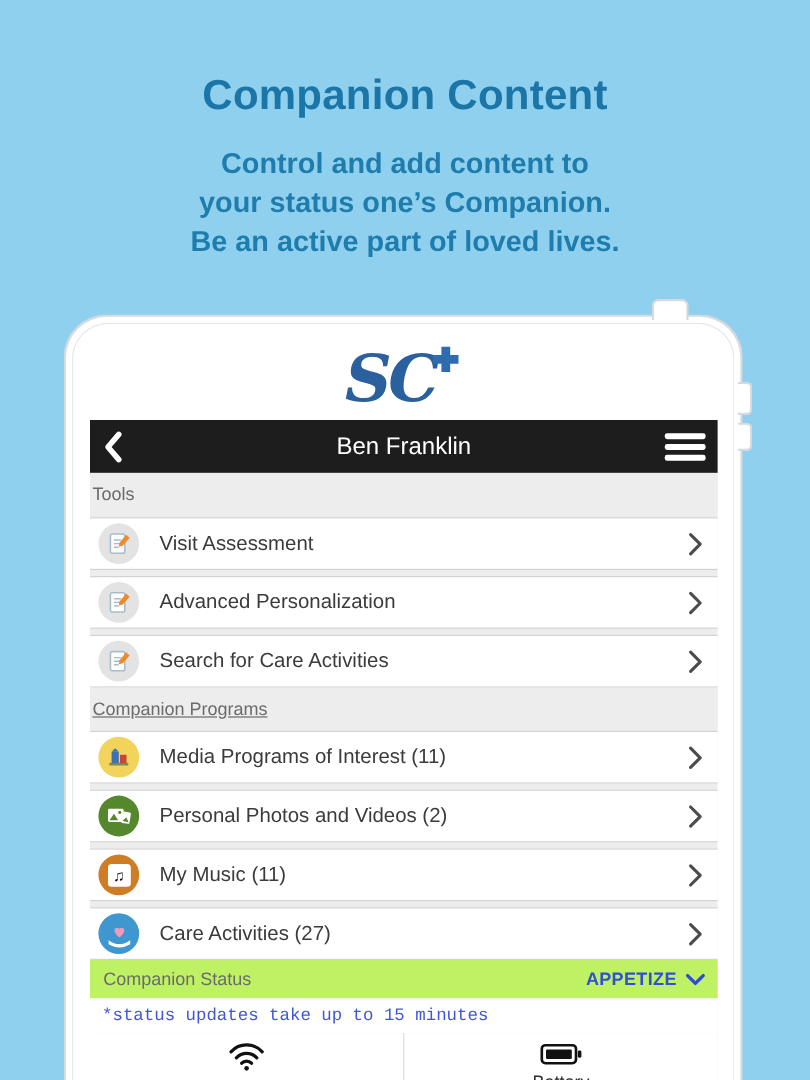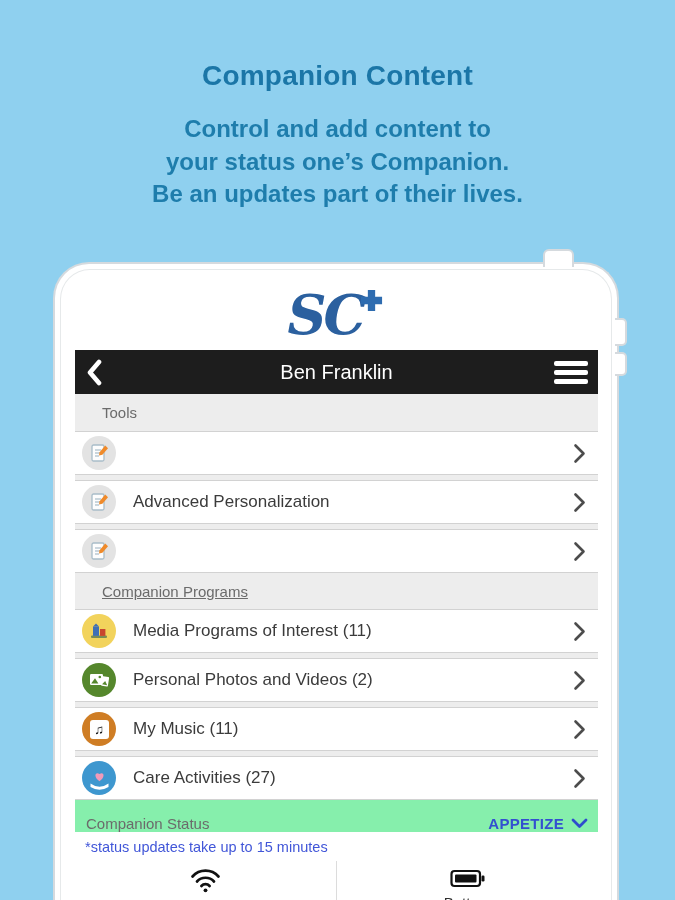--- a/index.html
+++ b/index.html
@@ -1,20 +1,20 @@
 <!DOCTYPE html>
 <html><head>
 <meta charset="utf-8">
 <style>
   html,body{margin:0;padding:0;width:675px;height:900px;overflow:hidden;}
   body{background:#8fd0ef;font-family:"Liberation Sans",sans-serif;position:relative;}
 
   
   .hero{position:absolute;top:60px;left:0;width:675px;text-align:center;}
-  .hero-title{font-size:28px;font-weight:700;color:#1b76a7;letter-spacing:.2px;margin:0 0 21px 0;}
+  .hero-title{font-size:35px;font-weight:700;color:#1b76a7;letter-spacing:.2px;margin:0 0 21px 0;}
   .hero-sub{font-size:24px;font-weight:600;color:#1e7dac;line-height:32.5px;}
 
   
   .phone{position:absolute;left:53px;top:262px;width:562px;height:700px;background:#fff;
          border:2px solid #d5dade;border-bottom:none;border-radius:36px 36px 0 0;}
   .phone::after{content:"";position:absolute;left:5px;right:5px;top:5px;bottom:0;
          border:1px solid #e6e9ea;border-bottom:none;border-radius:30px 30px 0 0;pointer-events:none;}
   .power-btn{position:absolute;left:488px;top:-15px;width:27px;height:16px;background:#fff;
          border:2px solid #d5dade;border-bottom:none;border-radius:6px 6px 0 0;}
   .side-btn{position:absolute;right:-10px;width:10px;background:#fff;border:2px solid #d5dade;
@@ -30,61 +30,61 @@
 
   
   .screen{position:absolute;left:20px;top:86px;width:523px;height:580px;background:#ededed;z-index:2;}
 
   .navbar{height:44px;background:#1d1d1d;display:flex;align-items:center;position:relative;}
   .nav-back{margin-left:11px;display:flex;align-items:center;cursor:pointer;}
   .nav-title{position:absolute;left:0;right:0;text-align:center;color:#fff;font-size:20px;}
   .nav-menu{margin-left:auto;margin-right:10px;display:flex;flex-direction:column;gap:4px;cursor:pointer;}
   .nav-menu span{display:block;width:34px;height:5px;background:#fff;border-radius:2px;}
 
-  .section-header{height:37px;display:flex;align-items:center;padding-left:27px;
+  .section-header{height:37px;display:flex;align-items:center;padding-left:2px;
                   color:#6b6b6b;font-size:15px;background:#ededed;}
   .section-header.sh2{height:36px;text-decoration:underline;}
 
   .row{height:42px;background:#fff;border-top:1px solid #d2d2d2;border-bottom:1px solid #d2d2d2;
        display:flex;align-items:center;margin-bottom:5px;cursor:pointer;}
   .row.last{margin-bottom:0;}
   .circ{width:34px;height:34px;border-radius:50%;margin-left:7px;flex:0 0 auto;
         display:flex;align-items:center;justify-content:center;}
   .circ.gray{background:#e3e3e3;}
   .circ.yellow{background:#f2d35c;}
   .circ.green{background:#55872c;}
   .circ.orange{background:#cf7d24;}
   .circ.blue{background:#3e97cf;}
   .row-label{margin-left:17px;font-size:17px;color:#3b3b3b;}
   .row-chev{margin-left:auto;margin-right:12px;display:flex;}
 
   .music-tile{width:19px;height:19px;background:#fff;border-radius:3px;display:flex;
               align-items:center;justify-content:center;font-size:13px;color:#111;line-height:1;}
 
-  .status-header{height:32px;background:#86efac;display:flex;align-items:flex-end;padding:0 10px 0 11px;}
+  .status-header{height:32px;background:#bef264;display:flex;align-items:center;padding:0 10px 0 11px;}
   .status-title{color:#6b6b6b;font-size:15px;}
   .status-select{margin-left:auto;display:flex;align-items:center;gap:7px;cursor:pointer;
                  color:#3350d0;font-size:15px;font-weight:700;letter-spacing:.3px;}
   .status-note{height:29px;background:#fff;display:flex;align-items:center;padding-left:10px;
-               color:#4156d8;font-size:14.5px;}
+               color:#4156d8;font-size:14.5px;font-family:Liberation Mono, monospace;}
 
   .metrics{background:#fff;display:flex;height:72px;}
   .metric{width:50%;display:flex;flex-direction:column;align-items:center;padding-top:7px;}
   .metric.left{border-right:1px solid #dcdcdc;}
   .metric-label{margin-top:5px;font-size:15px;color:#2e2e2e;}
 </style>
 </head>
 <body>
 
 <div class="hero">
   <div class="hero-title">Companion Content</div>
   <div class="hero-sub">
     <div>Control and add content to</div>
     <div>your status one’s Companion.</div>
-    <div>Be an updates part of their lives.</div>
+    <div>Be an active part of loved lives.</div>
   </div>
 </div>
 
 <div class="phone">
   <div class="power-btn"></div>
   <div class="side-btn b1"></div>
   <div class="side-btn b2"></div>
 
   <div class="logo-row">
     <span class="logo-sc">SC</span>
@@ -116,20 +116,21 @@
     <div class="row">
       <span class="circ gray">
         <svg width="20" height="22" viewBox="0 0 20 22">
             <rect x="3" y="3" width="12" height="16" rx="1.5" fill="#fdfdfd" stroke="#a9bdc9" stroke-width="1.3"></rect>
             <line x1="6" y1="8" x2="12" y2="8" stroke="#a9bdc9" stroke-width="1.2"></line>
             <line x1="6" y1="11" x2="12" y2="11" stroke="#a9bdc9" stroke-width="1.2"></line>
             <line x1="6" y1="14" x2="10" y2="14" stroke="#a9bdc9" stroke-width="1.2"></line>
             <path d="M10.6 10.2 16.2 3.6 19 6.2 13.4 12.8 10 13.6Z" fill="#ef8a2a"></path>
           </svg>
       </span>
+      <span class="row-label">Visit Assessment</span>
       <span class="row-chev">
         <svg width="13" height="21" viewBox="0 0 13 21">
             <polyline points="2.5,2.5 10.5,10.5 2.5,18.5" fill="none" stroke="#4c4c4c" stroke-width="2.6" stroke-linecap="round" stroke-linejoin="round"></polyline>
           </svg>
       </span>
     </div>
 
     <div class="row">
       <span class="circ gray">
         <svg width="20" height="22" viewBox="0 0 20 22">
@@ -151,20 +152,21 @@
     <div class="row last">
       <span class="circ gray">
         <svg width="20" height="22" viewBox="0 0 20 22">
             <rect x="3" y="3" width="12" height="16" rx="1.5" fill="#fdfdfd" stroke="#a9bdc9" stroke-width="1.3"></rect>
             <line x1="6" y1="8" x2="12" y2="8" stroke="#a9bdc9" stroke-width="1.2"></line>
             <line x1="6" y1="11" x2="12" y2="11" stroke="#a9bdc9" stroke-width="1.2"></line>
             <line x1="6" y1="14" x2="10" y2="14" stroke="#a9bdc9" stroke-width="1.2"></line>
             <path d="M10.6 10.2 16.2 3.6 19 6.2 13.4 12.8 10 13.6Z" fill="#ef8a2a"></path>
           </svg>
       </span>
+      <span class="row-label">Search for Care Activities</span>
       <span class="row-chev">
         <svg width="13" height="21" viewBox="0 0 13 21">
             <polyline points="2.5,2.5 10.5,10.5 2.5,18.5" fill="none" stroke="#4c4c4c" stroke-width="2.6" stroke-linecap="round" stroke-linejoin="round"></polyline>
           </svg>
       </span>
     </div>
 
     <div class="section-header sh2">Companion Programs</div>
 
     <div class="row">

